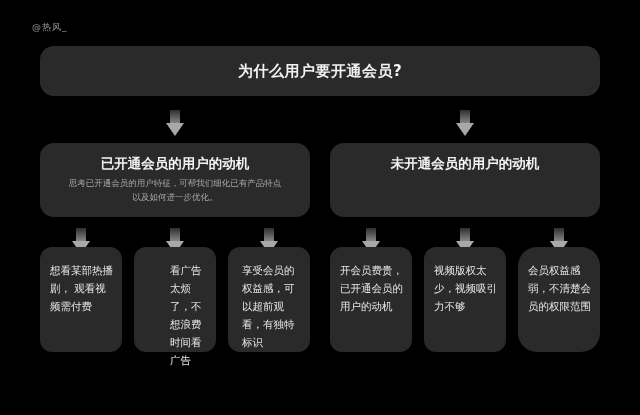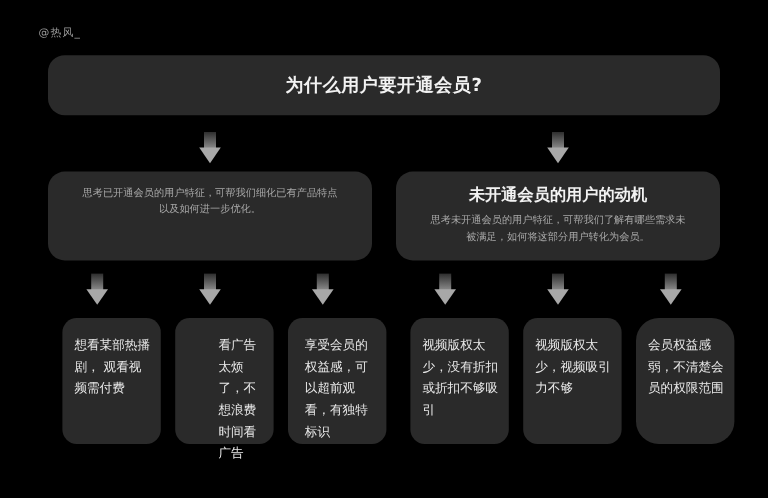--- a/index.html
+++ b/index.html
@@ -9,23 +9,23 @@
   .watermark { position: absolute; left: 32px; top: 21px; font-size: 9px; color: #9a9a9a; letter-spacing: 1px; }
 
   .box { position: absolute; background: #2a2a2a; border-radius: 14px; }
   .main-box { left: 40px; top: 46px; width: 560px; height: 50px; display: flex; align-items: center; justify-content: center; }
   .main-title { font-size: 15px; font-weight: bold; color: #f2f2f2; letter-spacing: 0.5px; text-align: center; }
 
   .cat-box { top: 143px; width: 270px; height: 74px; padding: 10px 12px; text-align: center; }
   .cat-left { left: 40px; }
   .cat-right { left: 330px; text-align: center; }
   .cat-title { font-size: 13.5px; font-weight: bold; color: #f2f2f2; line-height: 20px; margin-bottom: 3px; }
-  .cat-desc { font-size: 8.5px; color: #a8a8a8; line-height: 14px; padding: 0 16px; font-family: Liberation Serif, serif; }
+  .cat-desc { font-size: 8.5px; color: #a8a8a8; line-height: 14px; padding: 0 16px; }
 
-  .card { position: absolute; top: 265px; width: 82px; height: 105px; background: #2a2a2a; border-radius: 12px; padding: 14px 8px 8px 10px; margin-left: 12px; }
+  .card { position: absolute; top: 247px; width: 82px; height: 105px; background: #2a2a2a; border-radius: 12px; padding: 14px 8px 8px 10px; }
   .card-text { font-size: 10.5px; color: #e8e8e8; line-height: 18px; word-break: break-all; }
 
   .arrow { position: absolute; width: 18px; height: 26px; }
   .arrow .shaft { position: absolute; left: 4px; top: 0; width: 10px; height: 14px; background: linear-gradient(to bottom, #2e2e2e, #8c8c8c); }
   .arrow .head { position: absolute; left: 0; top: 13px; width: 0; height: 0; border-left: 9px solid transparent; border-right: 9px solid transparent; border-top: 13px solid #a8a8a8; }
 </style>
 </head>
 <body>
 
 <div class="watermark">@热风_</div>
@@ -37,25 +37,25 @@
 <div class="arrow" style="left:166px; top:110px;">
     <div class="shaft"></div>
     <div class="head"></div>
   </div>
 <div class="arrow" style="left:456px; top:110px;">
     <div class="shaft"></div>
     <div class="head"></div>
   </div>
 
 <div class="box cat-box cat-left">
+  <div class="cat-title">已开通会员的用户的动机</div>
   <div class="cat-desc">思考已开通会员的用户特征，可帮我们细化已有产品特点以及如何进一步优化。</div>
 </div>
 <div class="box cat-box cat-right">
   <div class="cat-title">未开通会员的用户的动机</div>
-  <div class="cat-desc">思考未开通会员的用户特征，可帮我们了解有哪些需求未被满足，如何将这部分用户转化为会员。</div>
 </div>
 
 <div class="arrow" style="left:72px; top:228px;">
     <div class="shaft"></div>
     <div class="head"></div>
   </div>
 <div class="arrow" style="left:166px; top:228px;">
     <div class="shaft"></div>
     <div class="head"></div>
   </div>
@@ -79,20 +79,20 @@
 <div class="card" style="left:40px;">
   <div class="card-text">想看某部热播剧， 观看视频需付费</div>
 </div>
 <div class="card" style="left:134px;padding-left:36px;">
   <div class="card-text">看广告太烦了，不想浪费时间看广告</div>
 </div>
 <div class="card" style="left:228px;padding-left:14px;">
   <div class="card-text">享受会员的权益感，可以超前观看，有独特标识</div>
 </div>
 <div class="card" style="left:330px;">
-  <div class="card-text">视频版权太少，没有折扣或折扣不够吸引</div>
+  <div class="card-text">开会员费贵，已开通会员的用户的动机</div>
 </div>
 <div class="card" style="left:424px;">
   <div class="card-text">视频版权太少，视频吸引力不够</div>
 </div>
 <div class="card" style="left:518px;border-radius:19px;">
   <div class="card-text">会员权益感弱，不清楚会员的权限范围</div>
 </div>
 
 </body></html>

